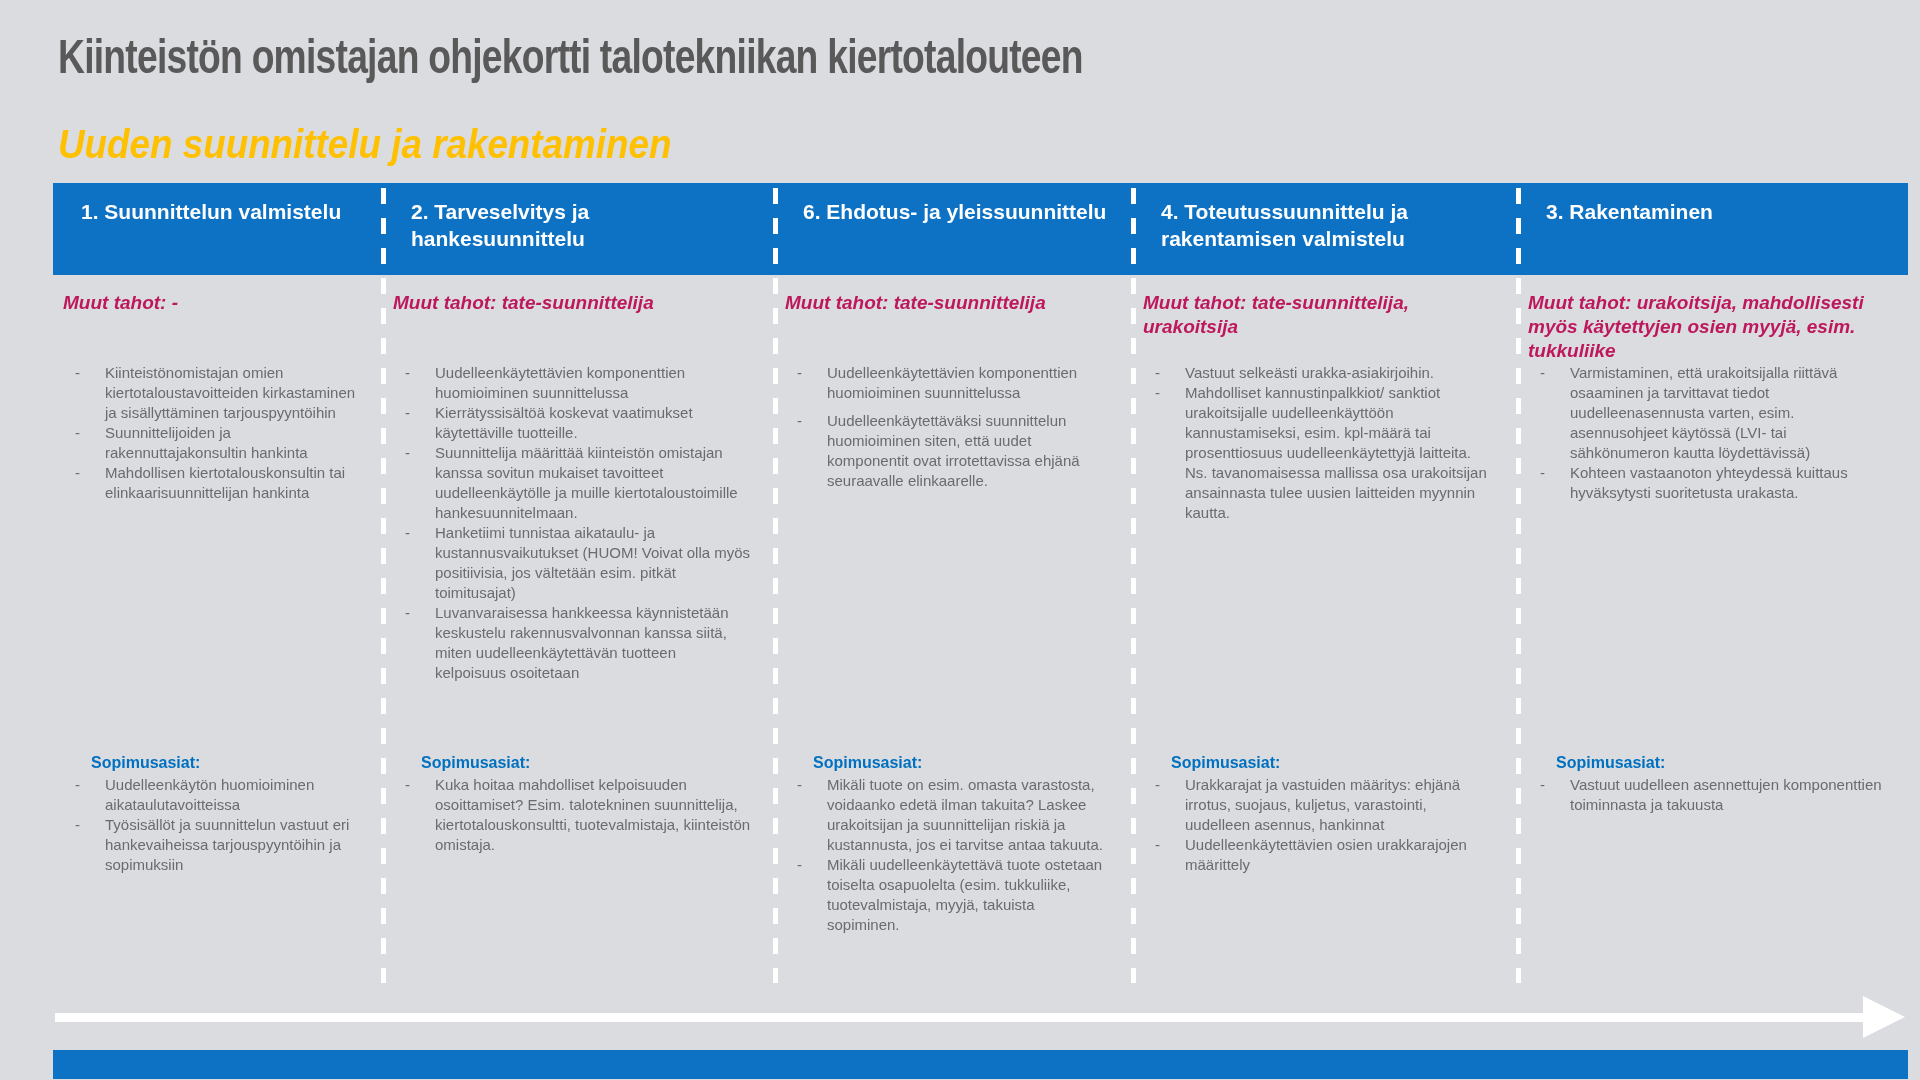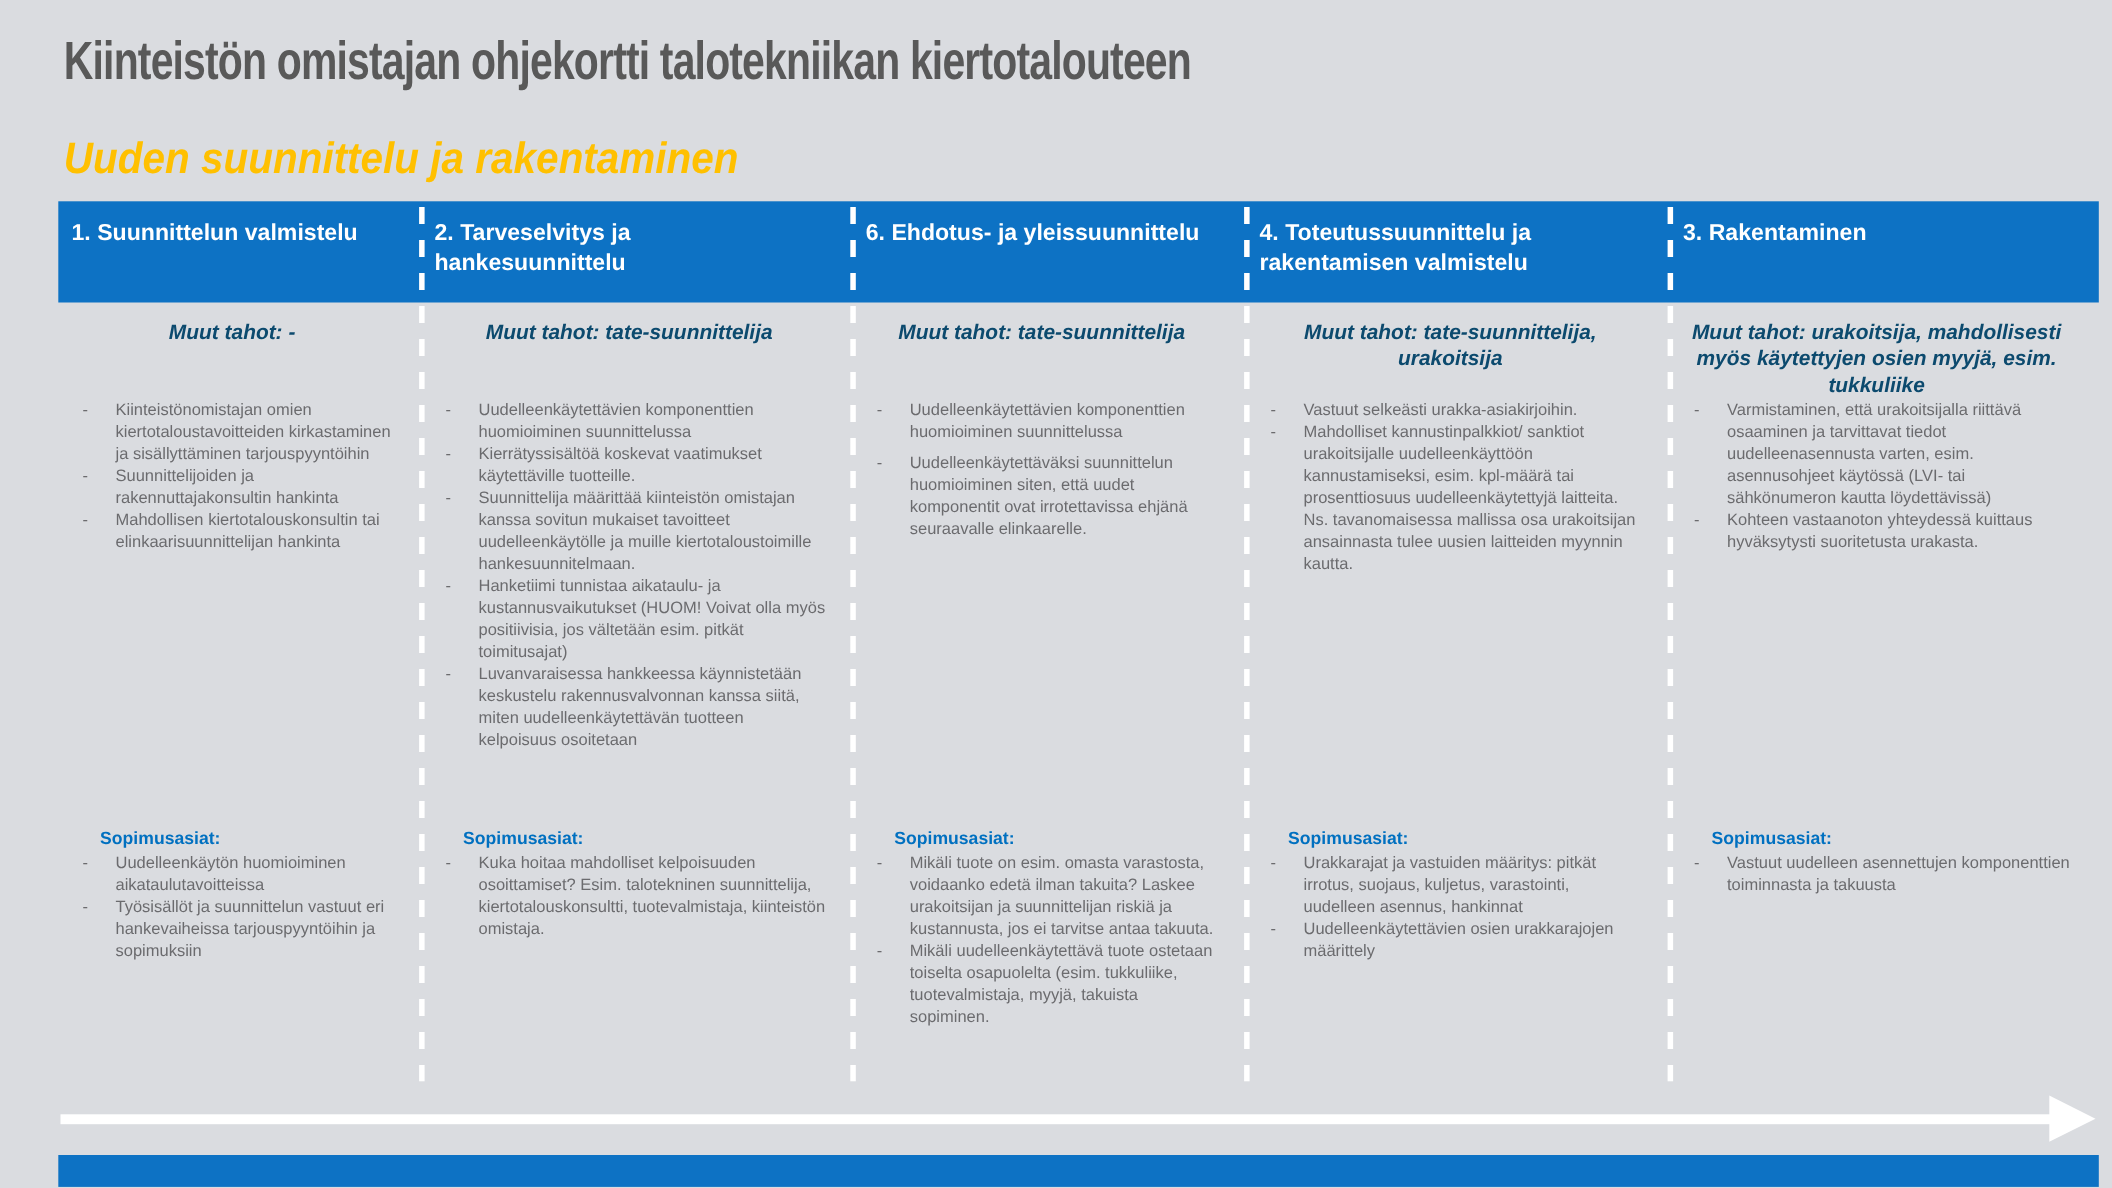--- a/index.html
+++ b/index.html
@@ -22,33 +22,33 @@
     font-size:40px;font-weight:bold;font-style:italic;color:#ffc000;
     white-space:nowrap;
     transform:scaleX(0.92);transform-origin:left top;
   }
   
   .band{
     position:absolute;left:53px;top:183px;width:1855px;height:92px;
     background:#0d72c4;display:flex;
   }
   .band-cell{
-    box-sizing:border-box;padding:15px 24px 0 12px;
+    box-sizing:border-box;padding:15px 24px 0 28px;
     color:#fff;font-size:21px;font-weight:bold;line-height:27px;
   }
   
   .cols{
     position:absolute;left:53px;top:275px;width:1855px;height:712px;
     display:flex;
   }
   .col{box-sizing:border-box;padding:16px 24px 0 10px;}
   .w1{width:330px;} .w2{width:392px;} .w3{width:358px;} .w4{width:385px;} .w5{width:390px;}
   .muut{
     height:72px;overflow:hidden;
-    color:#0c4a6e;font-size:19px;font-weight:bold;font-style:italic;line-height:24px;text-align:center;
+    color:#be185d;font-size:19px;font-weight:bold;font-style:italic;line-height:24px;
   }
   ul.bullets{
     list-style:none;margin:0;padding:0;
     color:#6b6b6e;font-size:15px;line-height:20px;
   }
   ul.body-list{height:389px;overflow:hidden;}
   ul.bullets li{position:relative;padding-left:42px;}
   ul.bullets li::before{content:"-";position:absolute;left:12px;}
   ul.bullets.spaced li + li{margin-top:8px;}
   .sopimus-h{
@@ -142,21 +142,21 @@
 
     <div class="col w4">
       <div class="muut">Muut tahot: tate-suunnittelija, urakoitsija</div>
       <ul class="bullets body-list">
         <li>Vastuut selkeästi urakka-asiakirjoihin.</li>
         <li>Mahdolliset kannustinpalkkiot/ sanktiot urakoitsijalle uudelleenkäyttöön kannustamiseksi, esim. kpl-määrä tai prosenttiosuus uudelleenkäytettyjä laitteita. Ns. tavanomaisessa mallissa osa urakoitsijan ansainnasta tulee uusien laitteiden myynnin kautta.</li>
       </ul>
       <div>
         <div class="sopimus-h">Sopimusasiat:</div>
         <ul class="bullets">
-          <li>Urakkarajat ja vastuiden määritys: pitkät irrotus, suojaus, kuljetus, varastointi, uudelleen asennus, hankinnat</li>
+          <li>Urakkarajat ja vastuiden määritys: ehjänä irrotus, suojaus, kuljetus, varastointi, uudelleen asennus, hankinnat</li>
           <li>Uudelleenkäytettävien osien urakkarajojen määrittely</li>
         </ul>
       </div>
     </div>
 
     <div class="col w5">
       <div class="muut">Muut tahot: urakoitsija, mahdollisesti myös käytettyjen osien myyjä, esim. tukkuliike</div>
       <ul class="bullets body-list">
         <li>Varmistaminen, että urakoitsijalla riittävä osaaminen ja tarvittavat tiedot uudelleenasennusta varten, esim. asennusohjeet käytössä (LVI- tai sähkönumeron kautta löydettävissä)</li>
         <li>Kohteen vastaanoton yhteydessä kuittaus hyväksytysti suoritetusta urakasta.</li>

